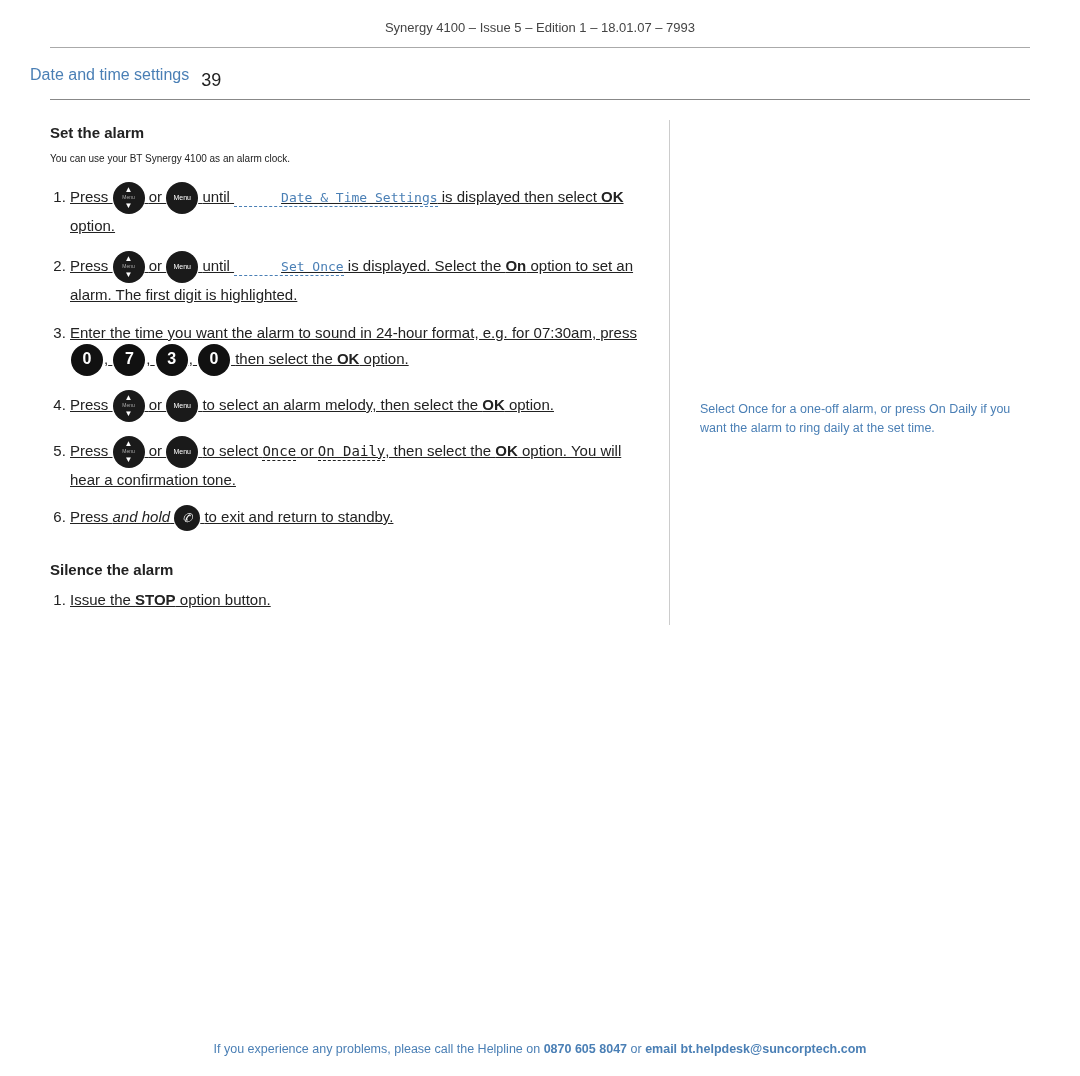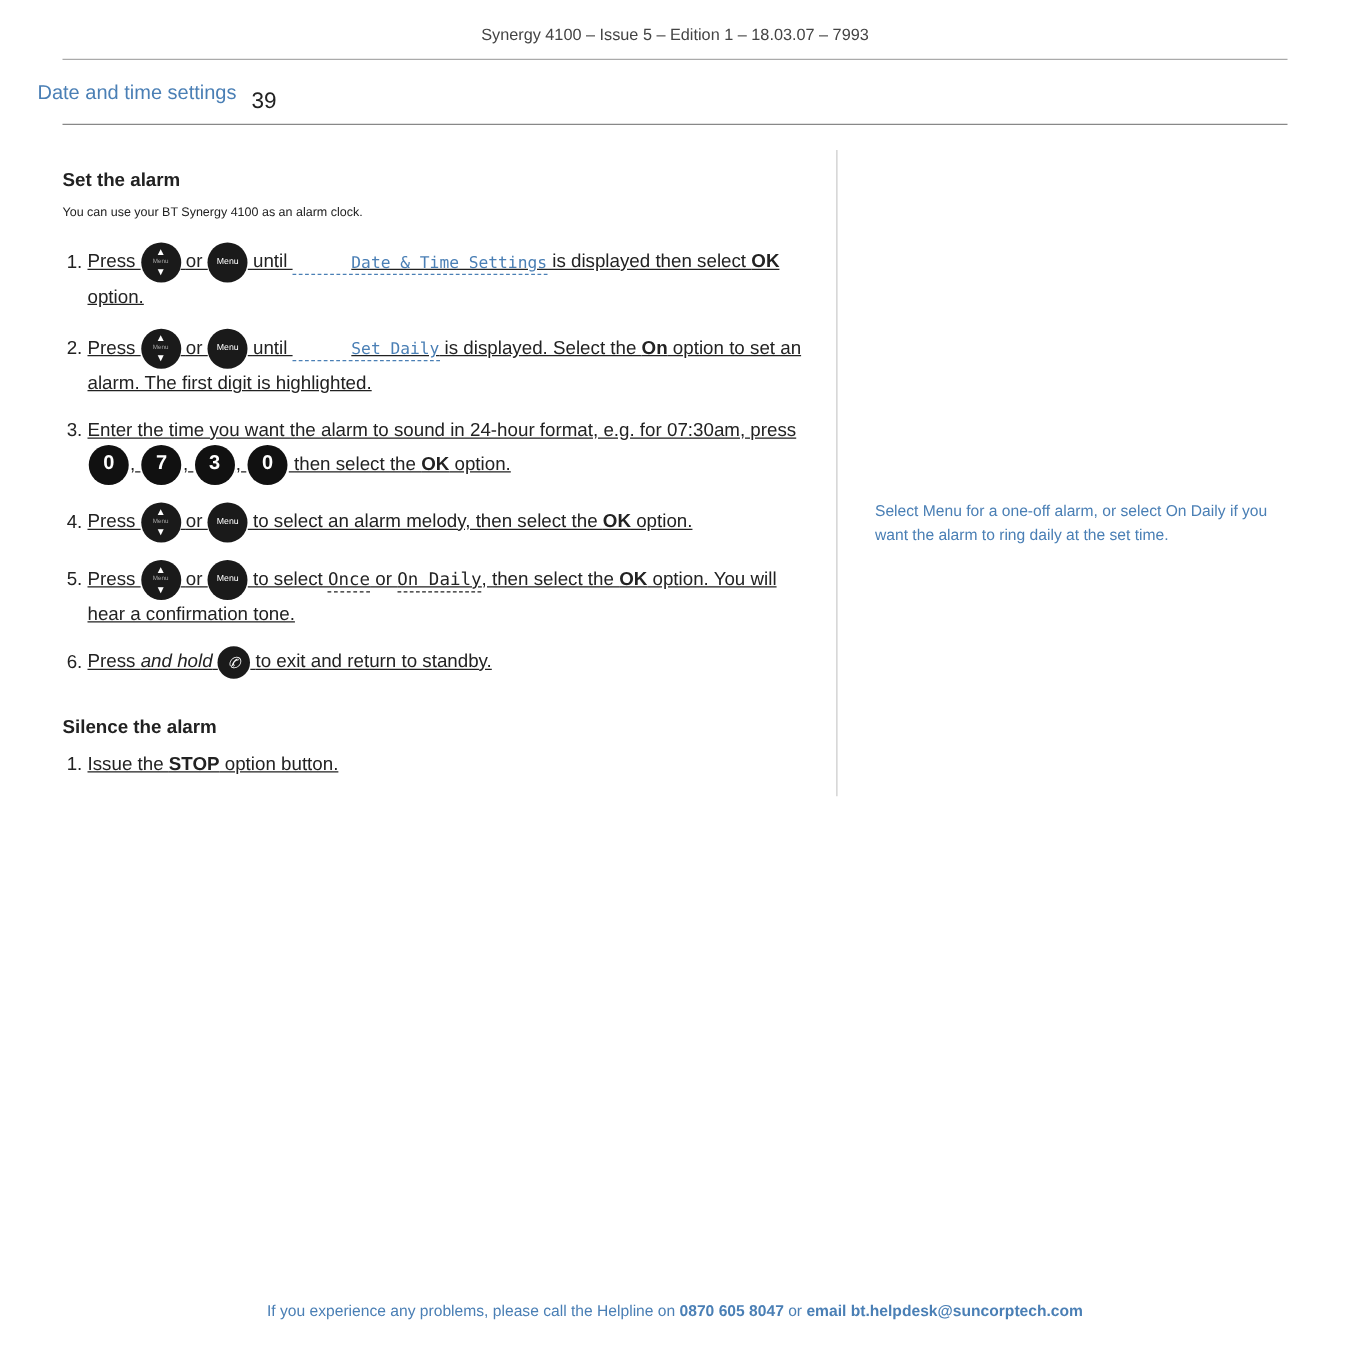--- a/index.html
+++ b/index.html
@@ -73,21 +73,21 @@
     .side-note {
       font-size: 12.5px;
       color: #4a7fb5;
       line-height: 1.5;
     }
 
     .section-heading {
       font-size: 15px;
       font-weight: bold;
       margin-bottom: 10px;
-      margin-top: 16px;
+      margin-top: 4px;
     }
 
     .intro-text {
       margin-bottom: 16px;
       font-size: 10px;
       line-height: 1.5;
     }
 
     ol {
       padding-left: 20px;
@@ -188,21 +188,21 @@
       vertical-align: middle;
       text-align: center;
       line-height: 1.2;
       padding: 3px;
     }
   </style>
 </head>
 <body>
 
 <div class="page-header">
-  <span>Synergy 4100 – Issue 5 – Edition 1 – 18.03.07 – 7993</span>
+  <span>Synergy 4100 – Issue 5 – Edition 1 – 18.01.07 – 7993</span>
 </div>
 
 <hr class="top-rule">
 
 <div class="header-bar">
   <span class="section-title">Date and time settings</span>
   <span class="page-num">39</span>
 </div>
 
 <hr class="divider-rule">
@@ -230,21 +230,21 @@
 
         <li>
           <span>Press </span>
           <span class="icon-up">
             <span style="font-size:8px; line-height:1;">▲</span>
             <span style="font-size:5px; color:#aaa;">Menu</span>
             <span style="font-size:8px; line-height:1;">▼</span>
           </span>
           <span> or </span>
           <span class="icon-menu">Menu</span>
-          <span> until </span><span class="lcd-text">Set Daily</span><span> is displayed. Select the <strong style="color:#222;">On</strong> option to set an alarm. The first digit is highlighted.</span>
+          <span> until </span><span class="lcd-text">Set Once</span><span> is displayed. Select the <strong style="color:#222;">On</strong> option to set an alarm. The first digit is highlighted.</span>
         </li>
 
         <li>
           <span>Enter the time you want the alarm to sound in 24-hour format, e.g. for 07:30am, press </span>
           <span class="num-key">0</span><span>,</span>
           <span class="num-key">7</span><span>,</span>
           <span class="num-key">3</span><span>,</span>
           <span class="num-key">0</span>
           <span> then select the <strong>OK</strong> option.</span>
         </li>
@@ -289,19 +289,19 @@
       <ol>
         <li>
           <span>Issue the </span><strong>STOP</strong><span> option button.</span>
         </li>
       </ol>
     </div>
 
   </div>
 
   <div class="side-col">
-    <p class="side-note">Select Menu for a one-off alarm, or select On Daily if you want the alarm to ring daily at the set time.</p>
+    <p class="side-note">Select Once for a one-off alarm, or press On Daily if you want the alarm to ring daily at the set time.</p>
   </div>
 </div>
 
 <div class="footer">
   <span>If you experience any problems, please call the Helpline on </span><strong>0870 605 8047</strong><span> or </span><strong>email</strong><strong> bt.helpdesk@suncorptech.com</strong>
 </div>
 
 </body></html>

